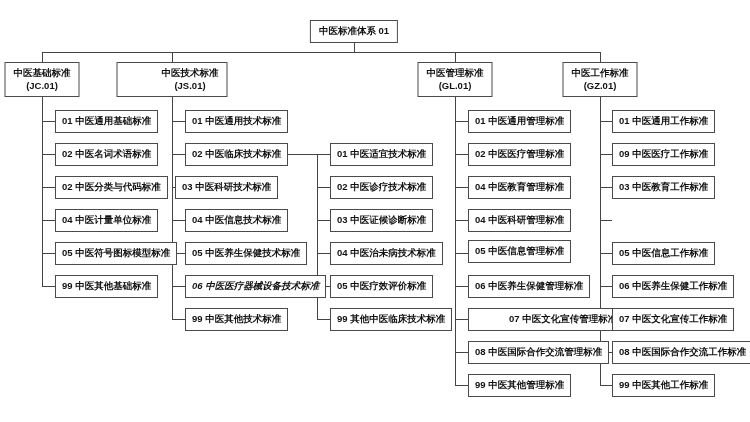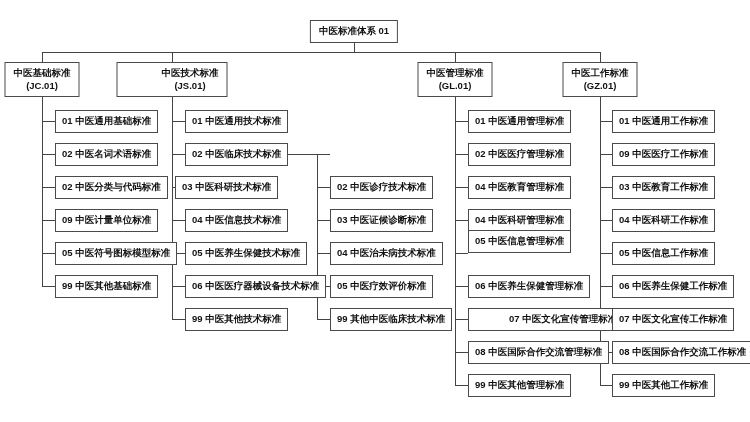--- a/index.html
+++ b/index.html
@@ -36,73 +36,74 @@
       <div>(JC.01)</div>
     </div>
     <div class="line" style="left: 42px; top: 95px; width: 1px; height: 191px;"></div>
     <div class="line" style="left: 42px; top: 121px; width: 13px; height: 1px;"></div>
     <div class="node" style="left: 55px; top: 109.5px;">01 中医通用基础标准</div>
     <div class="line" style="left: 42px; top: 154px; width: 13px; height: 1px;"></div>
     <div class="node" style="left: 55px; top: 142.5px;">02 中医名词术语标准</div>
     <div class="line" style="left: 42px; top: 187px; width: 13px; height: 1px;"></div>
     <div class="node" style="left: 55px; top: 175.5px;">02 中医分类与代码标准</div>
     <div class="line" style="left: 42px; top: 220px; width: 13px; height: 1px;"></div>
-    <div class="node" style="left: 55px; top: 208.5px;">09 中医计量单位标准</div>
+    <div class="node" style="left: 55px; top: 208.5px;">04 中医计量单位标准</div>
     <div class="line" style="left: 42px; top: 253px; width: 13px; height: 1px;"></div>
     <div class="node" style="left: 55px; top: 241.5px;">05 中医符号图标模型标准</div>
     <div class="line" style="left: 42px; top: 286px; width: 13px; height: 1px;"></div>
     <div class="node" style="left: 55px; top: 274.5px;">99 中医其他基础标准</div>
     <div class="line" style="left: 172px; top: 52px; width: 1px; height: 14px;"></div>
     <div class="hdr" style="left: 172px; top: 62px; padding-left: 44px;">
       <div>中医技术标准</div>
       <div>(JS.01)</div>
     </div>
     <div class="line" style="left: 172px; top: 95px; width: 1px; height: 224px;"></div>
     <div class="line" style="left: 172px; top: 121px; width: 13px; height: 1px;"></div>
     <div class="node" style="left: 185px; top: 109.5px;">01 中医通用技术标准</div>
     <div class="line" style="left: 172px; top: 154px; width: 13px; height: 1px;"></div>
     <div class="node" style="left: 185px; top: 142.5px;">02 中医临床技术标准</div>
     <div class="line" style="left: 288px; top: 154px; width: 42px; height: 1px;"></div>
     <div class="line" style="left: 317px; top: 154px; width: 1px; height: 165px;"></div>
+    <div class="node" style="left: 330px; top: 142.5px;">01 中医适宜技术标准</div>
     <div class="line" style="left: 317px; top: 187px; width: 13px; height: 1px;"></div>
     <div class="node" style="left: 330px; top: 175.5px;">02 中医诊疗技术标准</div>
     <div class="line" style="left: 317px; top: 220px; width: 13px; height: 1px;"></div>
     <div class="node" style="left: 330px; top: 208.5px;">03 中医证候诊断标准</div>
     <div class="line" style="left: 317px; top: 253px; width: 13px; height: 1px;"></div>
     <div class="node" style="left: 330px; top: 241.5px;">04 中医治未病技术标准</div>
     <div class="line" style="left: 317px; top: 286px; width: 13px; height: 1px;"></div>
     <div class="node" style="left: 330px; top: 274.5px;">05 中医疗效评价标准</div>
     <div class="line" style="left: 317px; top: 319px; width: 13px; height: 1px;"></div>
     <div class="node" style="left: 330px; top: 307.5px;">99 其他中医临床技术标准</div>
     <div class="line" style="left: 172px; top: 187px; width: 13px; height: 1px;"></div>
     <div class="node" style="left: 175px; top: 175.5px;">03 中医科研技术标准</div>
     <div class="line" style="left: 172px; top: 220px; width: 13px; height: 1px;"></div>
     <div class="node" style="left: 185px; top: 208.5px;">04 中医信息技术标准</div>
     <div class="line" style="left: 172px; top: 253px; width: 13px; height: 1px;"></div>
     <div class="node" style="left: 185px; top: 241.5px;">05 中医养生保健技术标准</div>
     <div class="line" style="left: 172px; top: 286px; width: 13px; height: 1px;"></div>
-    <div class="node" style="left: 185px; top: 274.5px;">06 中医医疗器械设备技术标准</div>
+    <div class="node" style="left: 185px; top: 274.5px; font-style: italic;">06 中医医疗器械设备技术标准</div>
     <div class="line" style="left: 172px; top: 319px; width: 13px; height: 1px;"></div>
     <div class="node" style="left: 185px; top: 307.5px;">99 中医其他技术标准</div>
     <div class="line" style="left: 455px; top: 52px; width: 1px; height: 14px;"></div>
     <div class="hdr" style="left: 455px; top: 62px;">
       <div>中医管理标准</div>
       <div>(GL.01)</div>
     </div>
     <div class="line" style="left: 455px; top: 95px; width: 1px; height: 290px;"></div>
     <div class="line" style="left: 455px; top: 121px; width: 13px; height: 1px;"></div>
     <div class="node" style="left: 468px; top: 109.5px;">01 中医通用管理标准</div>
     <div class="line" style="left: 455px; top: 154px; width: 13px; height: 1px;"></div>
     <div class="node" style="left: 468px; top: 142.5px;">02 中医医疗管理标准</div>
     <div class="line" style="left: 455px; top: 187px; width: 13px; height: 1px;"></div>
     <div class="node" style="left: 468px; top: 175.5px;">04 中医教育管理标准</div>
     <div class="line" style="left: 455px; top: 220px; width: 13px; height: 1px;"></div>
     <div class="node" style="left: 468px; top: 208.5px;">04 中医科研管理标准</div>
     <div class="line" style="left: 455px; top: 253px; width: 13px; height: 1px;"></div>
-    <div class="node" style="left: 468px; top: 230px;">05 中医信息管理标准</div>
+    <div class="node" style="left: 468px; top: 240px;">05 中医信息管理标准</div>
     <div class="line" style="left: 455px; top: 286px; width: 13px; height: 1px;"></div>
     <div class="node" style="left: 468px; top: 274.5px;">06 中医养生保健管理标准</div>
     <div class="line" style="left: 455px; top: 319px; width: 13px; height: 1px;"></div>
     <div class="node" style="left: 468px; top: 307.5px; padding-left: 40px;">07 中医文化宣传管理标准</div>
     <div class="line" style="left: 455px; top: 352px; width: 13px; height: 1px;"></div>
     <div class="node" style="left: 468px; top: 340.5px;">08 中医国际合作交流管理标准</div>
     <div class="line" style="left: 455px; top: 385px; width: 13px; height: 1px;"></div>
     <div class="node" style="left: 468px; top: 373.5px;">99 中医其他管理标准</div>
     <div class="line" style="left: 600px; top: 52px; width: 1px; height: 14px;"></div>
     <div class="hdr" style="left: 600px; top: 62px;">
@@ -110,21 +111,20 @@
       <div>(GZ.01)</div>
     </div>
     <div class="line" style="left: 600px; top: 95px; width: 1px; height: 290px;"></div>
     <div class="line" style="left: 600px; top: 121px; width: 12px; height: 1px;"></div>
     <div class="node" style="left: 612px; top: 109.5px;">01 中医通用工作标准</div>
     <div class="line" style="left: 600px; top: 154px; width: 12px; height: 1px;"></div>
     <div class="node" style="left: 612px; top: 142.5px;">09 中医医疗工作标准</div>
     <div class="line" style="left: 600px; top: 187px; width: 12px; height: 1px;"></div>
     <div class="node" style="left: 612px; top: 175.5px;">03 中医教育工作标准</div>
     <div class="line" style="left: 600px; top: 220px; width: 12px; height: 1px;"></div>
-    <div class="node" style="left: 612px; top: 208.5px;">04 中医科研工作标准</div>
     <div class="line" style="left: 600px; top: 253px; width: 12px; height: 1px;"></div>
     <div class="node" style="left: 612px; top: 241.5px;">05 中医信息工作标准</div>
     <div class="line" style="left: 600px; top: 286px; width: 12px; height: 1px;"></div>
     <div class="node" style="left: 612px; top: 274.5px;">06 中医养生保健工作标准</div>
     <div class="line" style="left: 600px; top: 319px; width: 12px; height: 1px;"></div>
     <div class="node" style="left: 612px; top: 307.5px;">07 中医文化宣传工作标准</div>
     <div class="line" style="left: 600px; top: 352px; width: 12px; height: 1px;"></div>
     <div class="node" style="left: 612px; top: 340.5px;">08 中医国际合作交流工作标准</div>
     <div class="line" style="left: 600px; top: 385px; width: 12px; height: 1px;"></div>
     <div class="node" style="left: 612px; top: 373.5px;">99 中医其他工作标准</div>

